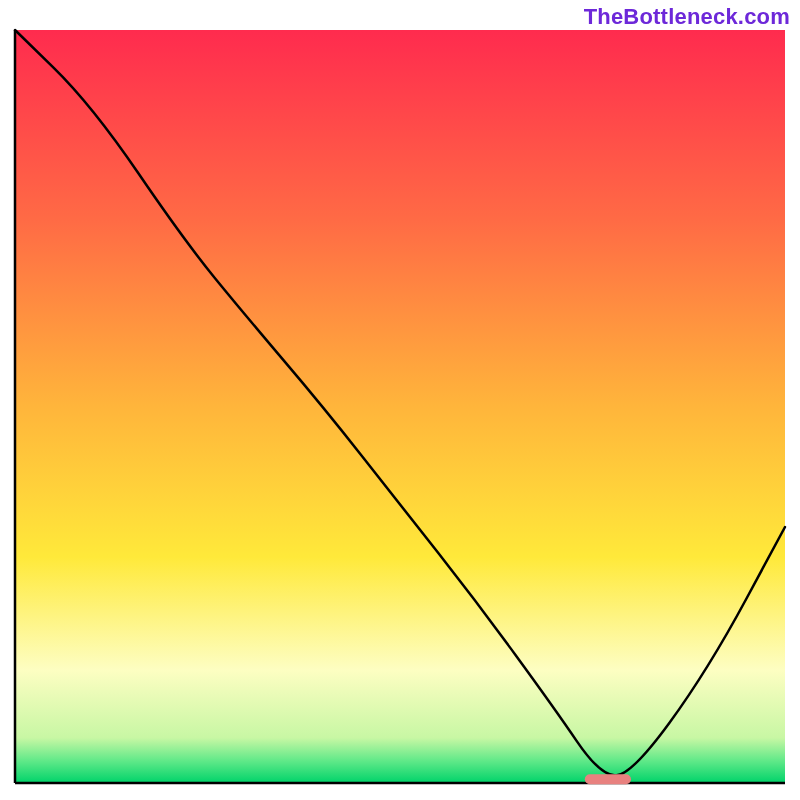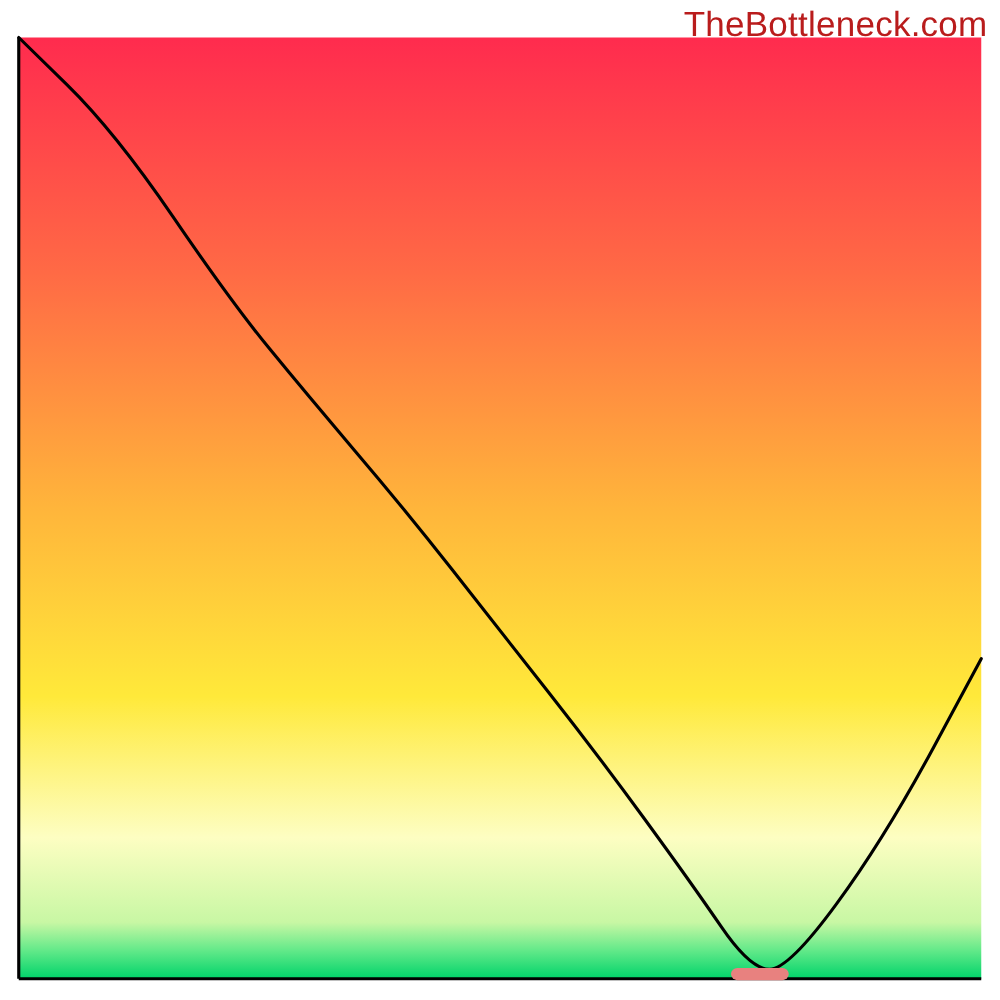--- a/index.html
+++ b/index.html
@@ -12,23 +12,23 @@
   }
   .container {
     position: relative;
     width: 800px;
     height: 800px;
   }
   .watermark {
     position: absolute;
     top: 4px;
     right: 10px;
-    font-size: 28px;
-    font-weight: 400;
-    color: #b91c1c;
+    font-size: 22px;
+    font-weight: 700;
+    color: #6d28d9;
     letter-spacing: 0.2px;
   }
   svg {
     display: block;
   }
 </style>
 </head>
 <body>
 
 <div class="container">

